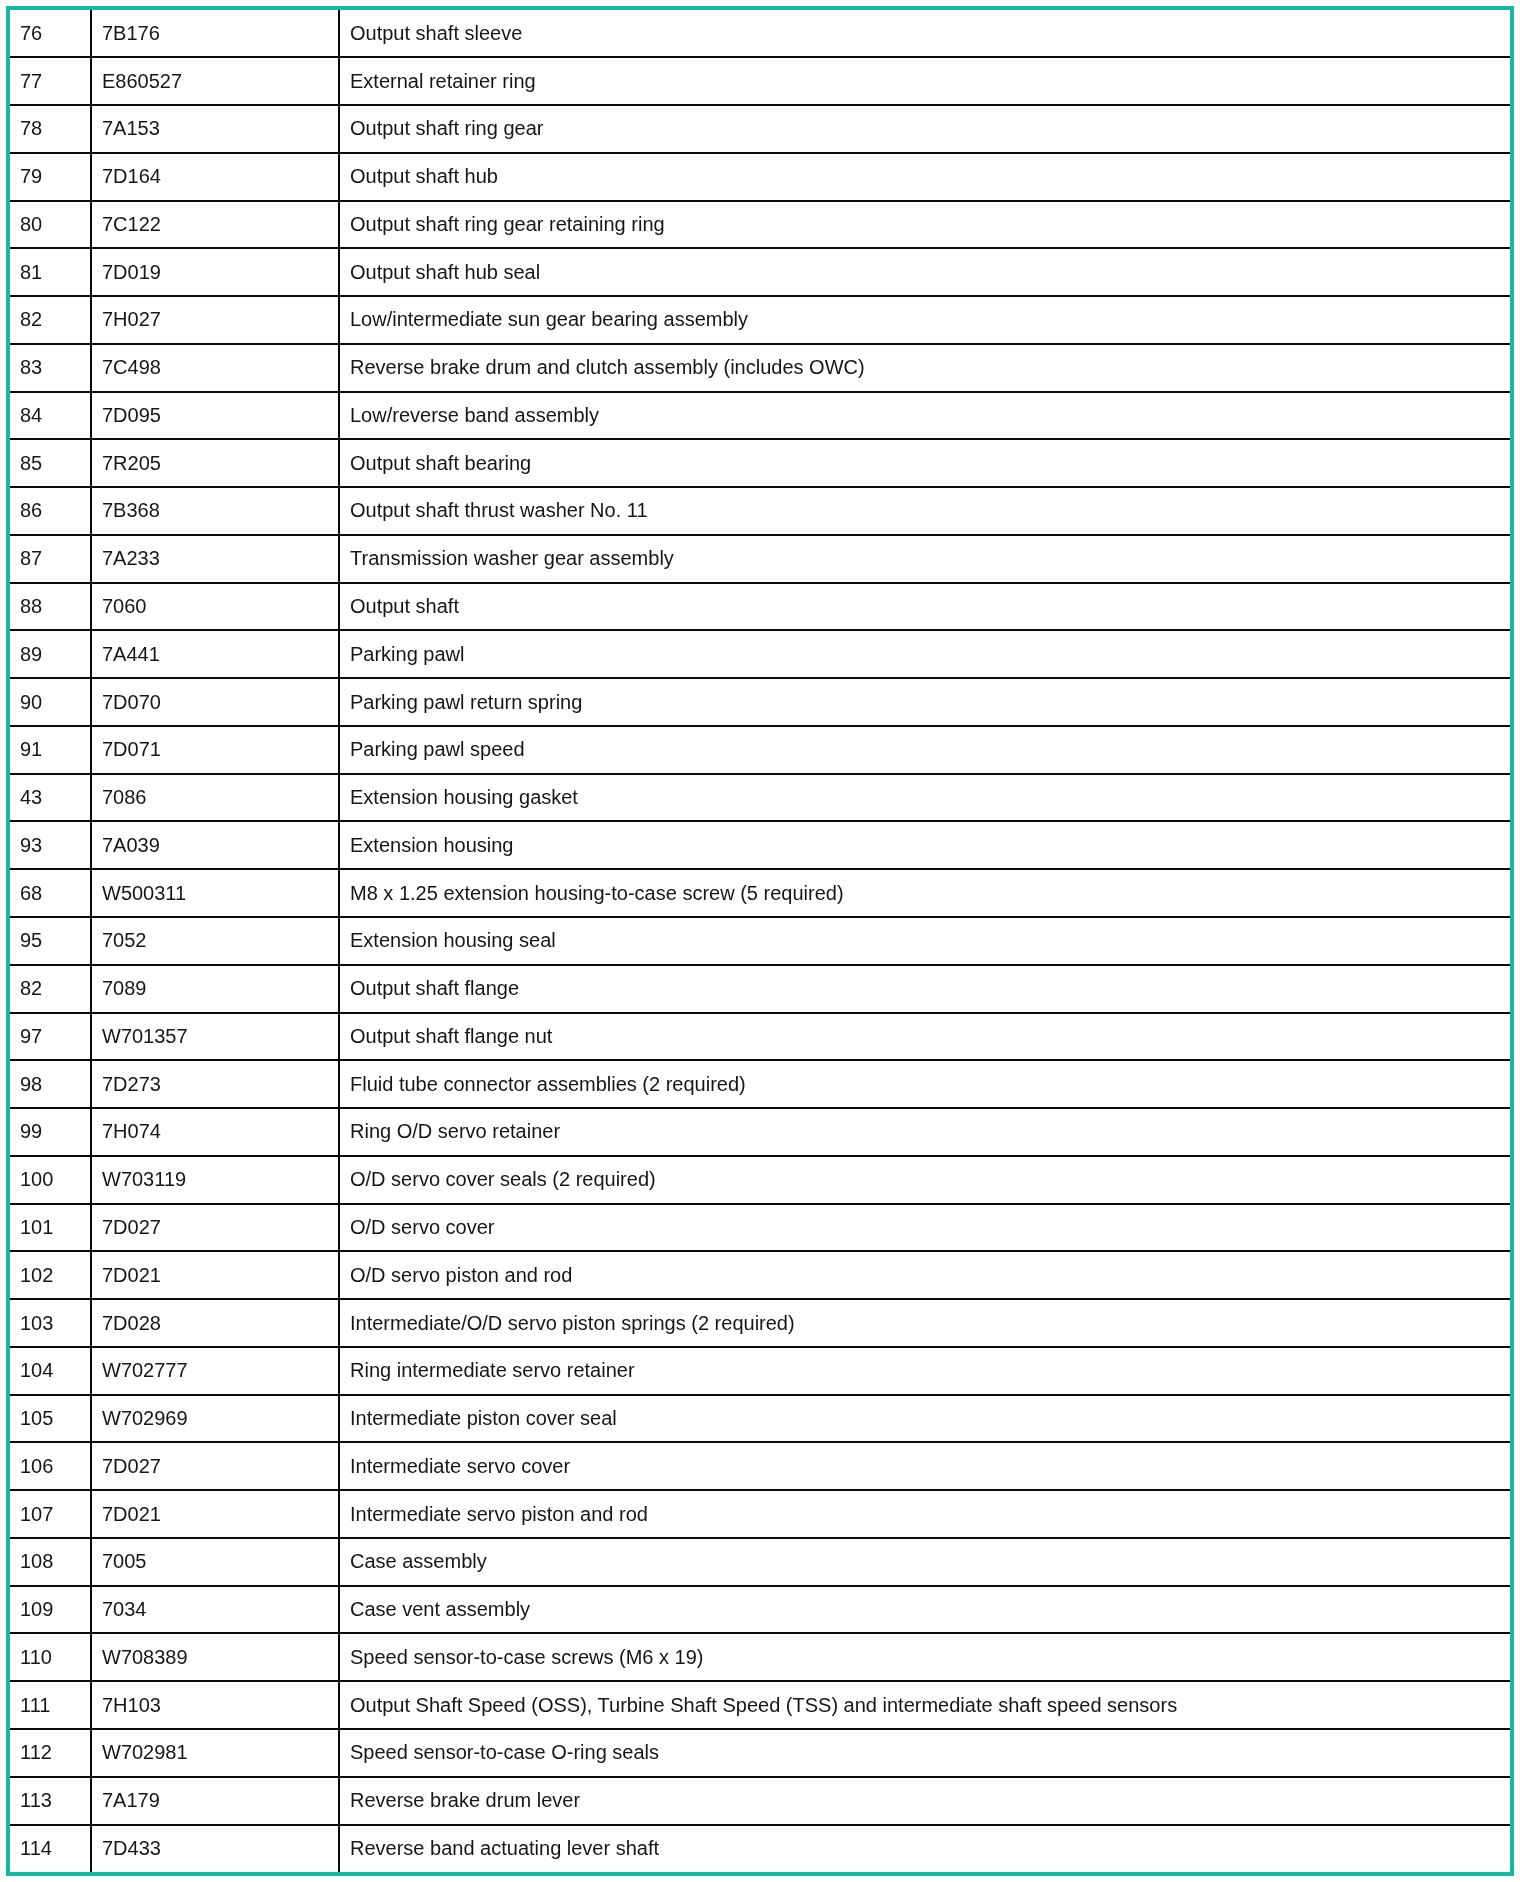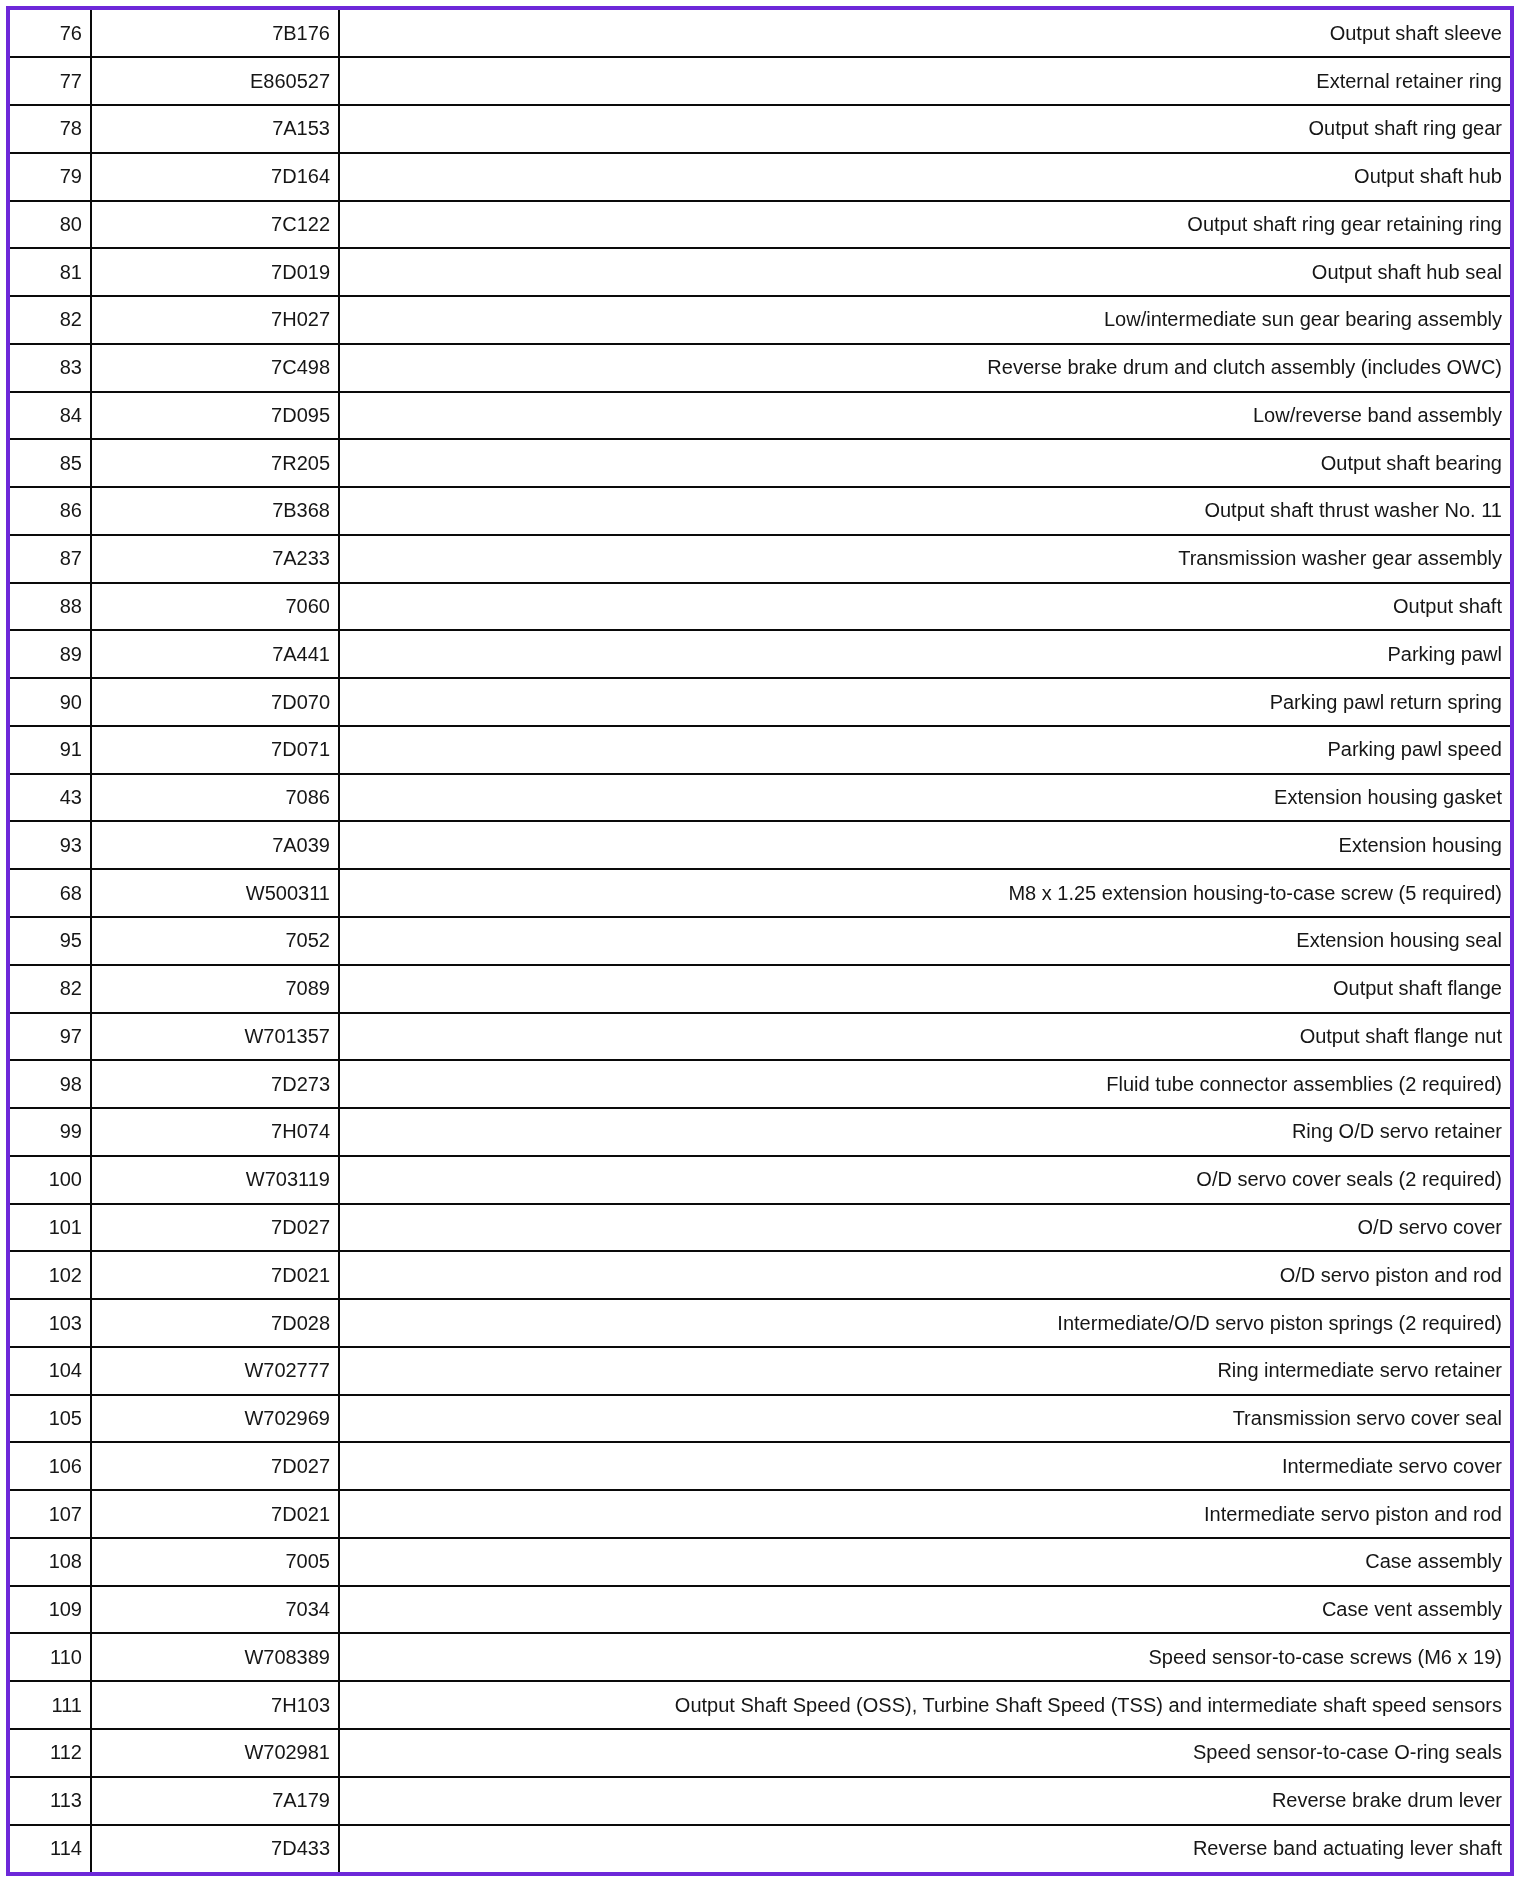--- a/index.html
+++ b/index.html
@@ -19,22 +19,21 @@
     left: 6px;
     top: 6px;
     right: 6px;
     bottom: 6px;
   }
   table.parts {
     width: 100%;
     height: 100%;
     border-collapse: collapse;
     table-layout: fixed;
-    border: 4px solid #6d28d9;
-    text-align: right;
+    border: 4px solid #14b8a6;
   }
   table.parts td {
     border: 2px solid #0a0a0a;
     font-size: 20px;
     line-height: 1.15;
     vertical-align: middle;
     padding: 4px 8px 4px 10px;
     overflow: hidden;
     white-space: nowrap;
     color: #161616;
@@ -190,21 +189,21 @@
           <td class="col-desc">Intermediate/O/D servo piston springs (2 required)</td>
         </tr>
         <tr>
           <td class="col-item">104</td>
           <td class="col-part">W702777</td>
           <td class="col-desc">Ring intermediate servo retainer</td>
         </tr>
         <tr>
           <td class="col-item">105</td>
           <td class="col-part">W702969</td>
-          <td class="col-desc">Transmission servo cover seal</td>
+          <td class="col-desc">Intermediate piston cover seal</td>
         </tr>
         <tr>
           <td class="col-item">106</td>
           <td class="col-part">7D027</td>
           <td class="col-desc">Intermediate servo cover</td>
         </tr>
         <tr>
           <td class="col-item">107</td>
           <td class="col-part">7D021</td>
           <td class="col-desc">Intermediate servo piston and rod</td>

